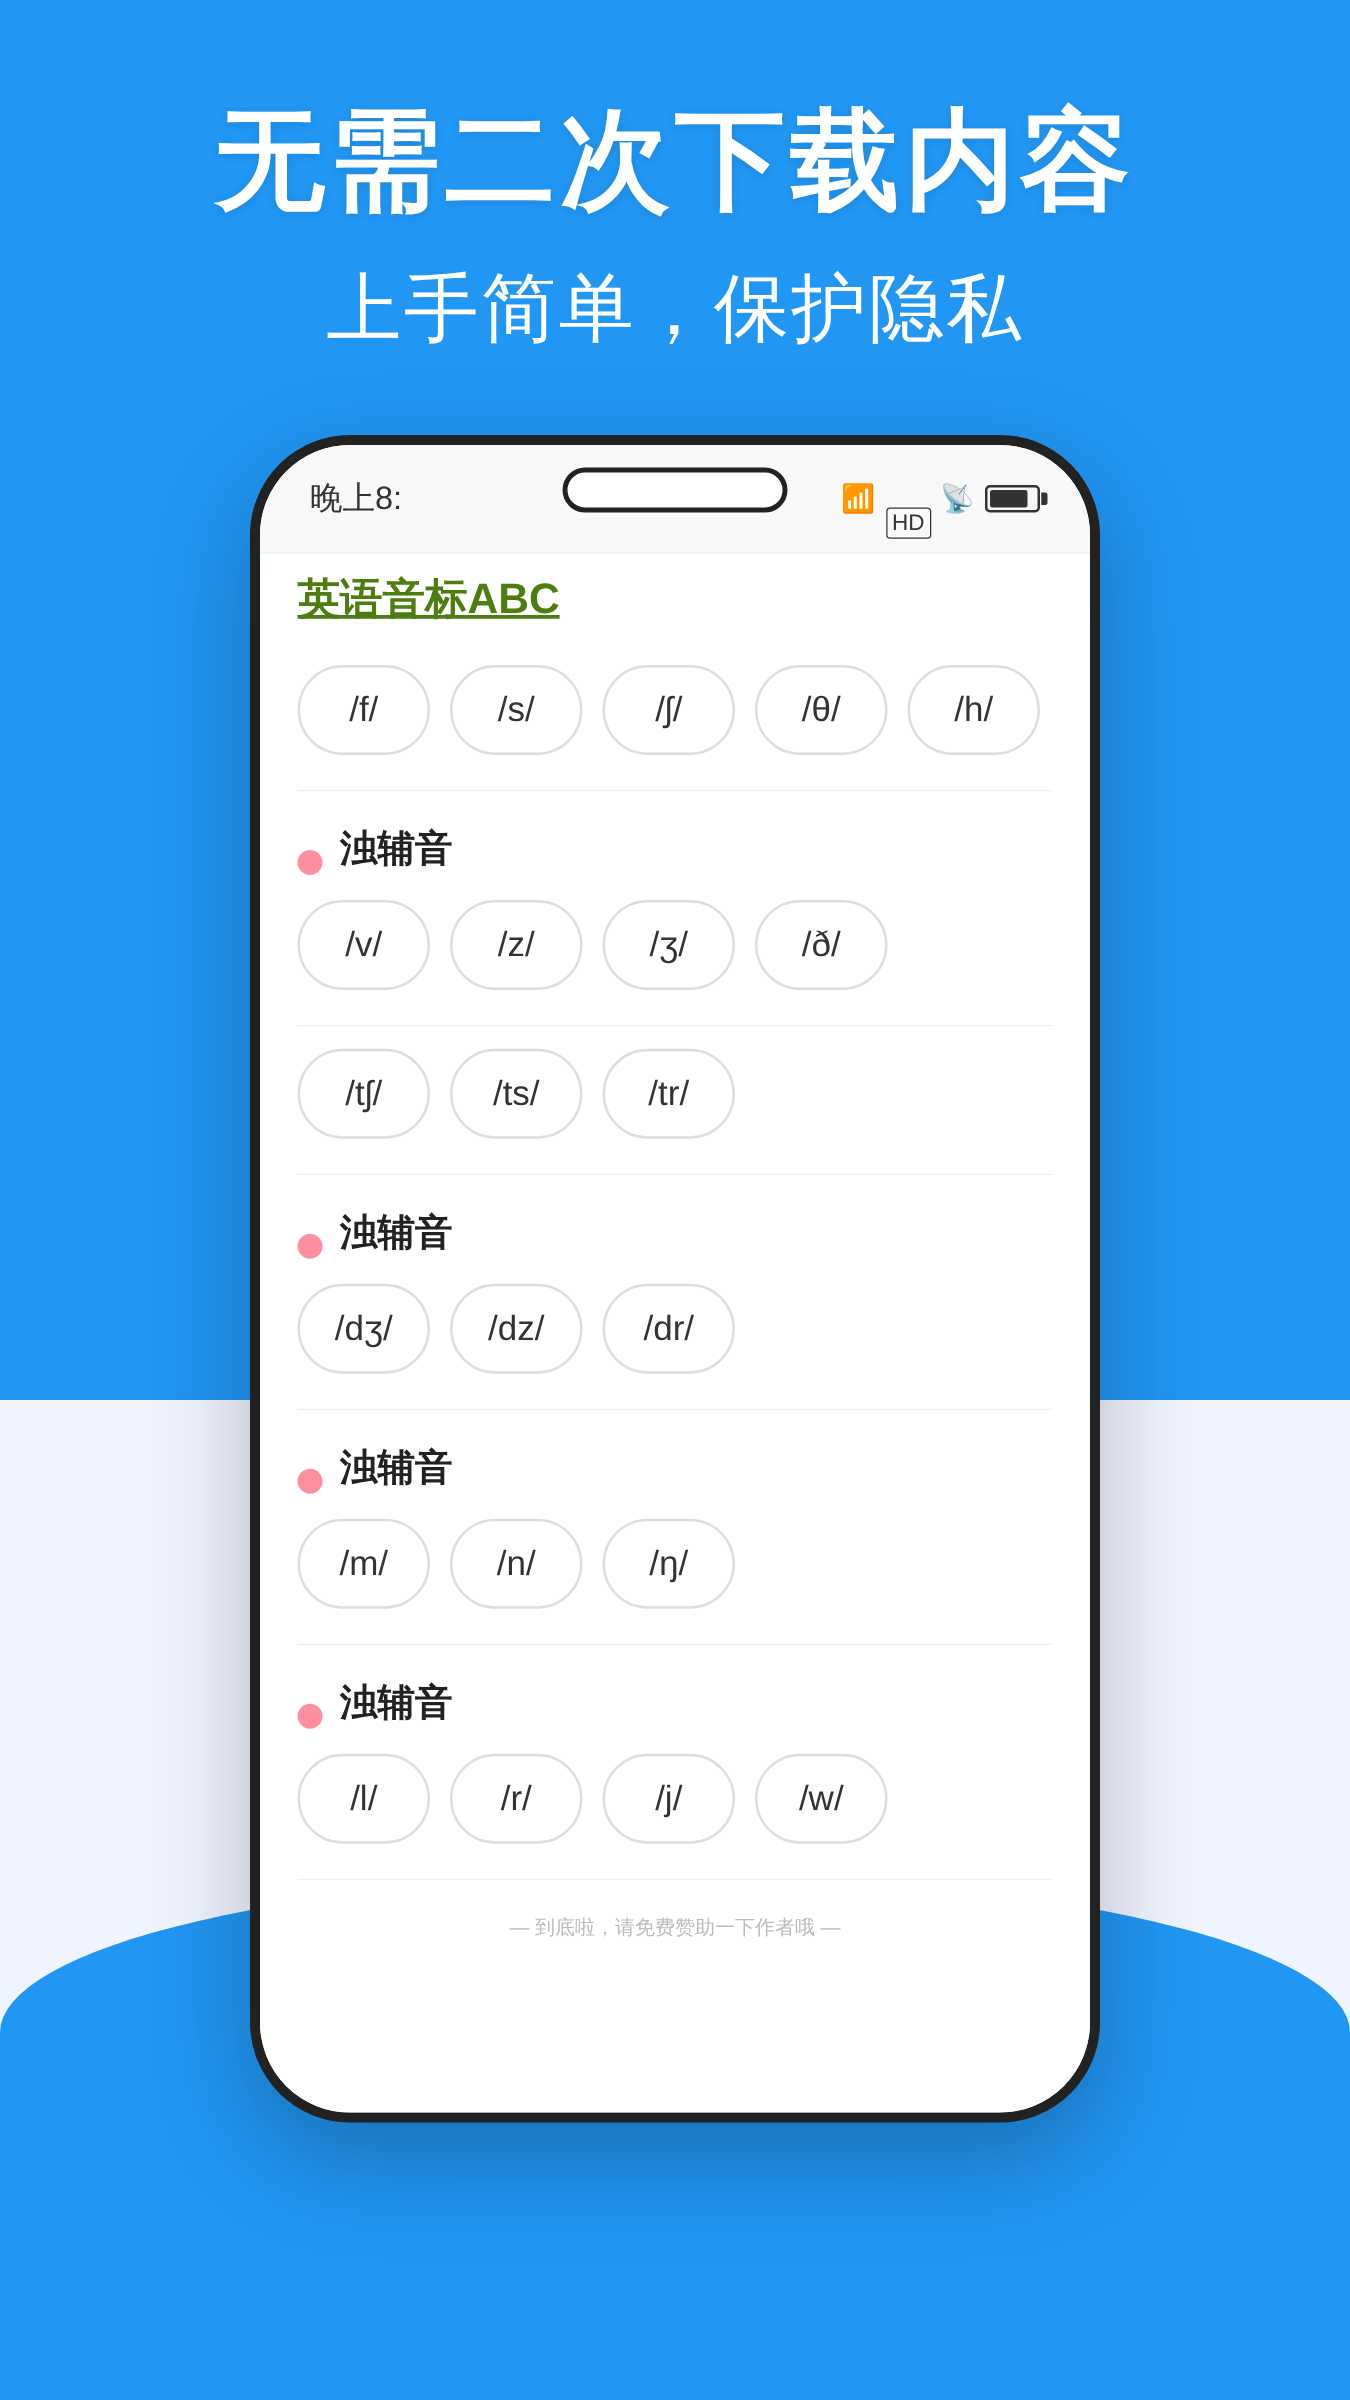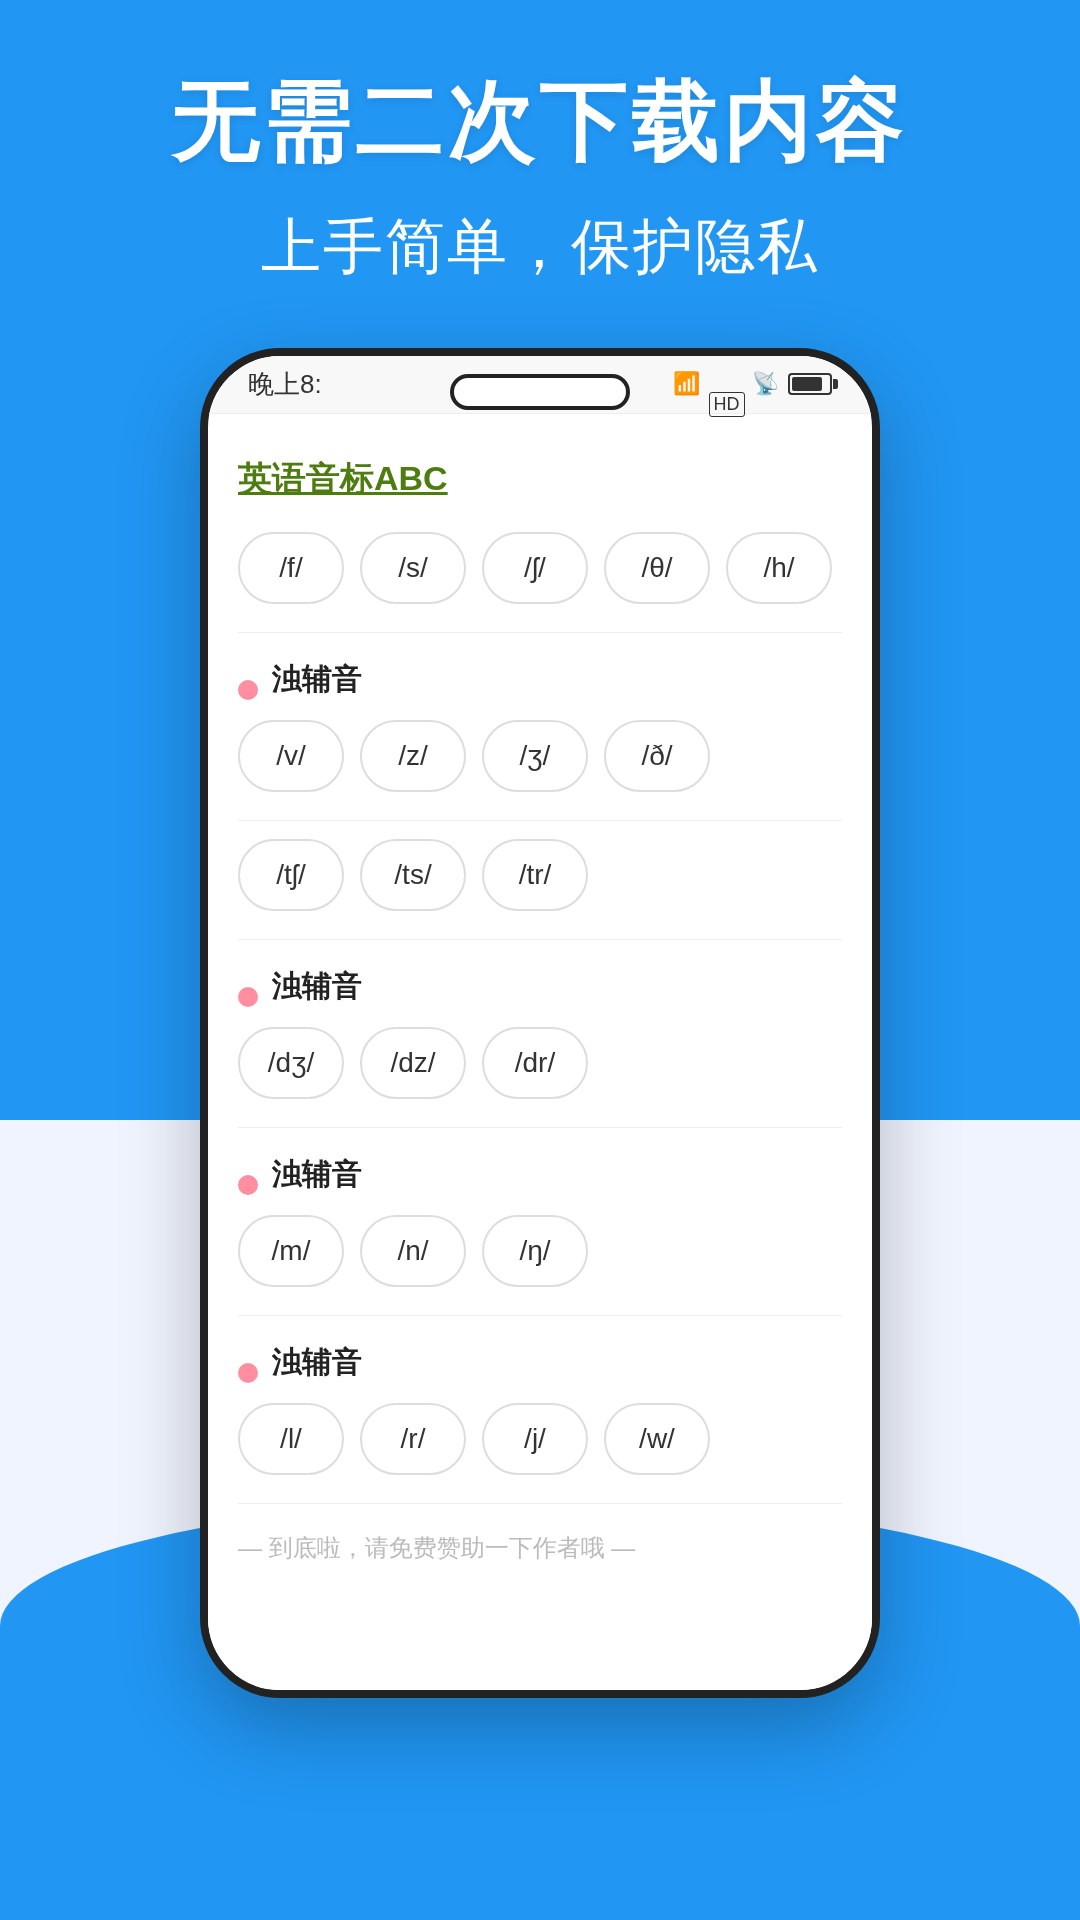--- a/index.html
+++ b/index.html
@@ -35,21 +35,20 @@
       padding-top: 80px;
     }
 
     .main-title {
       font-size: 88px;
       font-weight: 900;
       color: #ffffff;
       letter-spacing: 4px;
       line-height: 1.1;
       text-shadow: 0 2px 8px rgba(0,0,0,0.1);
-      font-family: Liberation Mono, monospace;
     }
 
     .sub-title {
       font-size: 60px;
       font-weight: 400;
       color: #ffffff;
       margin-top: 30px;
       letter-spacing: 2px;
     }
 
@@ -84,21 +83,21 @@
       border: 4px solid #222;
       border-radius: 20px;
       z-index: 20;
     }
 
     
     .status-bar {
       position: absolute;
       top: 0;
       left: 0; right: 0;
-      height: 58px;
+      height: 87px;
       background: #f8f8f8;
       display: flex;
       align-items: center;
       justify-content: space-between;
       padding: 0 40px;
       z-index: 15;
       border-bottom: 1px solid #eee;
     }
 
     .status-time {
@@ -207,22 +206,22 @@
       flex-shrink: 0;
     }
 
     .section-label {
       font-size: 30px;
       font-weight: 600;
       color: #222;
     }
 
     .bottom-text {
-      text-align: left;
-      font-size: 24px;
+      text-align: center;
+      font-size: 16px;
       color: #bbb;
       padding: 20px 0;
     }
 
     
     .bottom-curve {
       position: absolute;
       bottom: 0;
       left: 0;
       right: 0;

